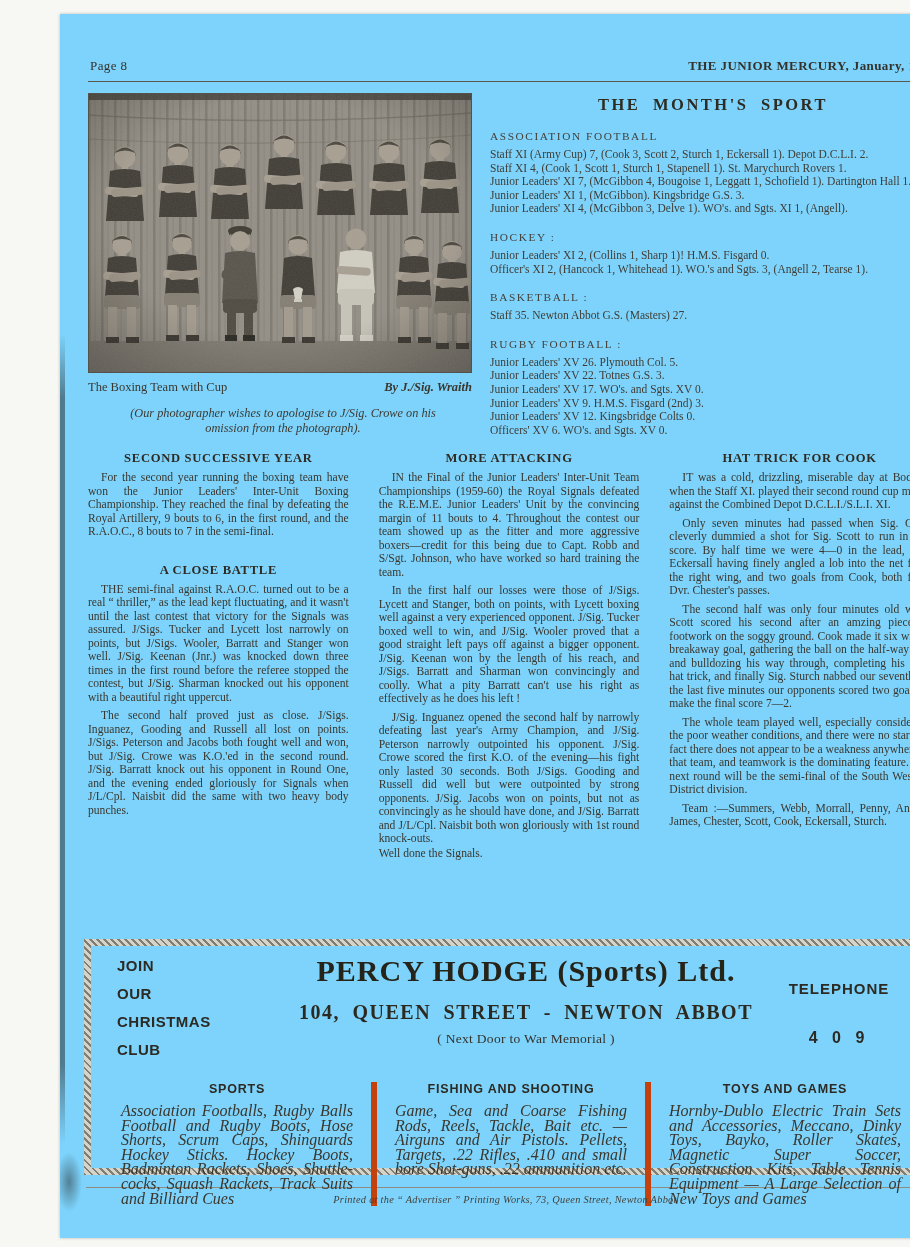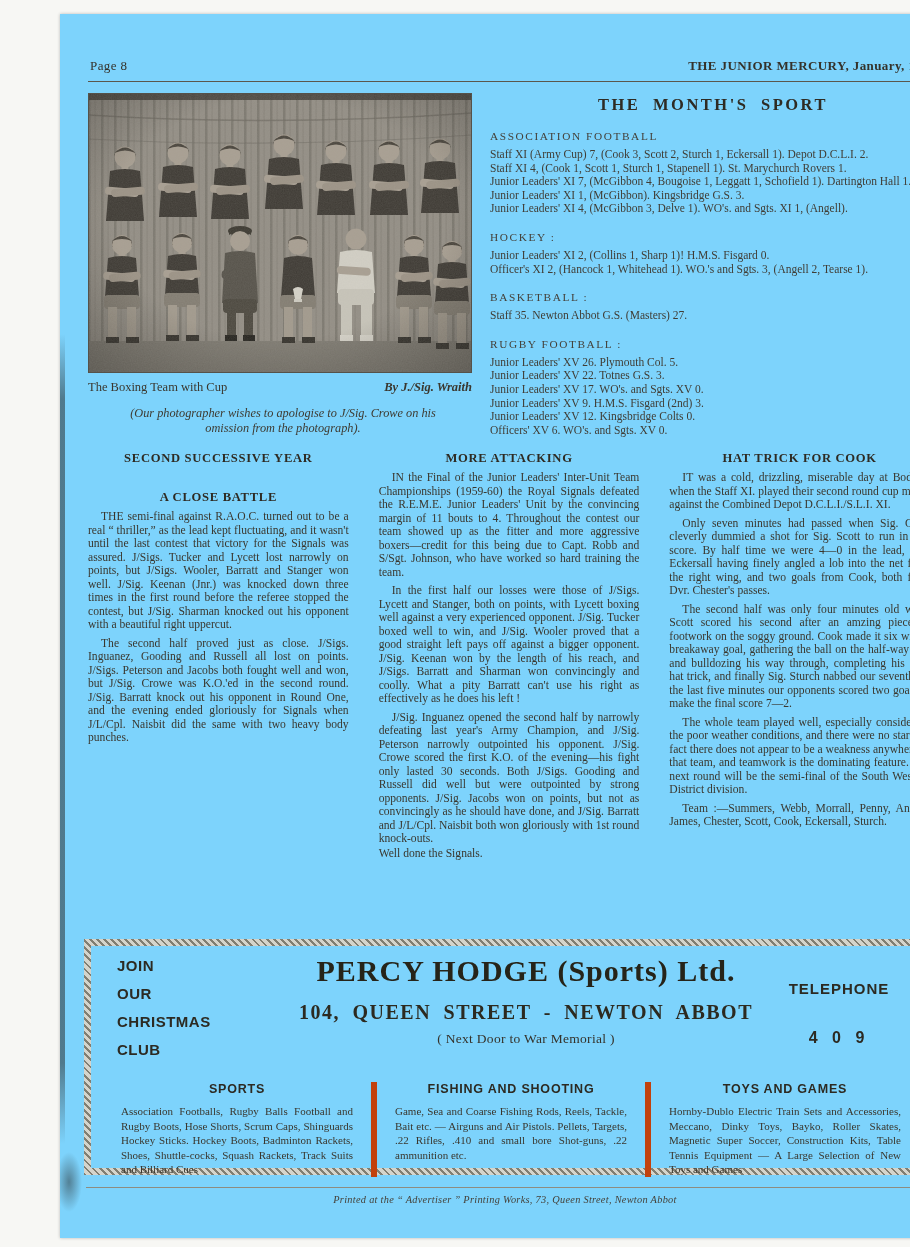--- a/index.html
+++ b/index.html
@@ -102,21 +102,21 @@
   .ad-phone .tl{font-size:15px;letter-spacing:1px;margin-top:26px;}
   .ad-phone .tn{font-size:16px;letter-spacing:5px;margin-top:32px;}
   .ad-cols{display:flex;margin-top:13px;}
   .ad-col{flex:1;padding:0 18px;min-width:0;}
   .ad-col + .ad-col{border-left:6px solid #c2410c;}
   .ad-col h4{
     margin:0 0 8px;text-align:center;font-family:"Liberation Sans", sans-serif;
     font-size:12.5px;font-weight:bold;letter-spacing:.8px;color:#2c2a22;
   }
   .ad-col p{
-    margin:0;font-size:11px;line-height:14.6px;text-align:justify;color:#3a372e;
+    margin:0;font-size:16px;line-height:14.6px;text-align:justify;color:#3a372e;font-style:italic;
   }
 
   
   .imprint-rule{border-top:1px solid #8e8c80;margin:12px 16px 0 26px;}
   .imprint{
     margin:6px 0 0;text-align:center;font-style:italic;font-size:10.3px;
     letter-spacing:.3px;color:#45423a;
   }
 </style>
 </head>
@@ -277,20 +277,21 @@
         <div class="rline">Junior Leaders' XV 12.  Kingsbridge Colts 0.</div>
         <div class="rline">Officers' XV 6.  WO's. and Sgts. XV 0.</div>
       </section>
     </div>
   </div>
 
   <div class="articles">
 
     <div class="art-col">
       <h3>SECOND SUCCESSIVE YEAR</h3>
+      <p>For the second year running the boxing team have won the Junior Leaders' Inter-Unit Boxing Championship.  They reached the final by defeating the Royal Artillery, 9 bouts to 6, in the first round, and the R.A.O.C., 8 bouts to 7 in the semi-final.</p>
       <div class="gap"></div>
       <h3>A CLOSE BATTLE</h3>
       <p>THE semi-final against R.A.O.C. turned out to be a real “ thriller,” as the lead kept fluctuating, and it wasn't until the last contest that victory for the Signals was assured.  J/Sigs. Tucker and Lycett lost narrowly on points, but J/Sigs. Wooler, Barratt and Stanger won well.  J/Sig. Keenan (Jnr.) was knocked down three times in the first round before the referee stopped the contest, but J/Sig. Sharman knocked out his opponent with a beautiful right uppercut.</p>
       <p>The second half proved just as close. J/Sigs. Inguanez, Gooding and Russell all lost on points.  J/Sigs. Peterson and Jacobs both fought well and won, but J/Sig. Crowe was K.O.'ed in the second round.  J/Sig. Barratt knock out his opponent in Round One, and the evening ended gloriously for Signals when J/L/Cpl. Naisbit did the same with two heavy body punches.</p>
     </div>
 
     <div class="art-col">
       <h3>MORE ATTACKING</h3>
       <p>IN the Final of the Junior Leaders' Inter-Unit Team Championships (1959-60) the Royal Signals defeated the R.E.M.E. Junior Leaders' Unit by the convincing margin of 11 bouts to 4.  Throughout the contest our team showed up as the fitter and more aggressive boxers—credit for this being due to Capt. Robb and S/Sgt. Johnson, who have worked so hard training the team.</p>
       <p>In the first half our losses were those of J/Sigs. Lycett and Stanger, both on points, with Lycett boxing well against a very experienced opponent.  J/Sig. Tucker boxed well to win, and J/Sig. Wooler proved that a good straight left pays off against a bigger opponent.  J/Sig. Keenan won by the length of his reach, and J/Sigs. Barratt and Sharman won convincingly and coolly.  What a pity Barratt can't use his right as effectively as he does his left !</p>

